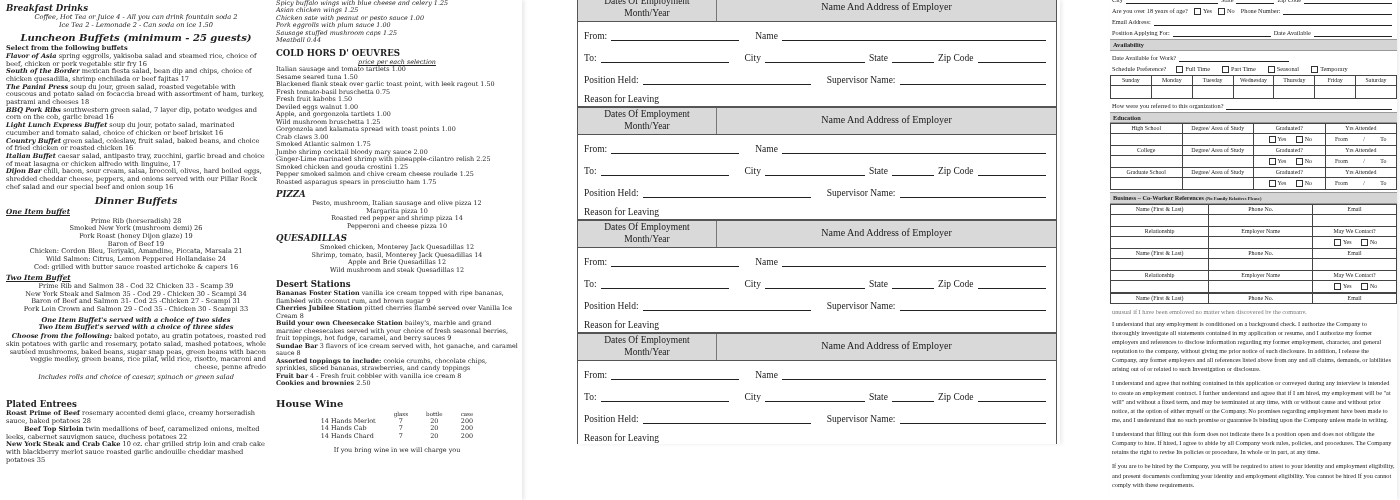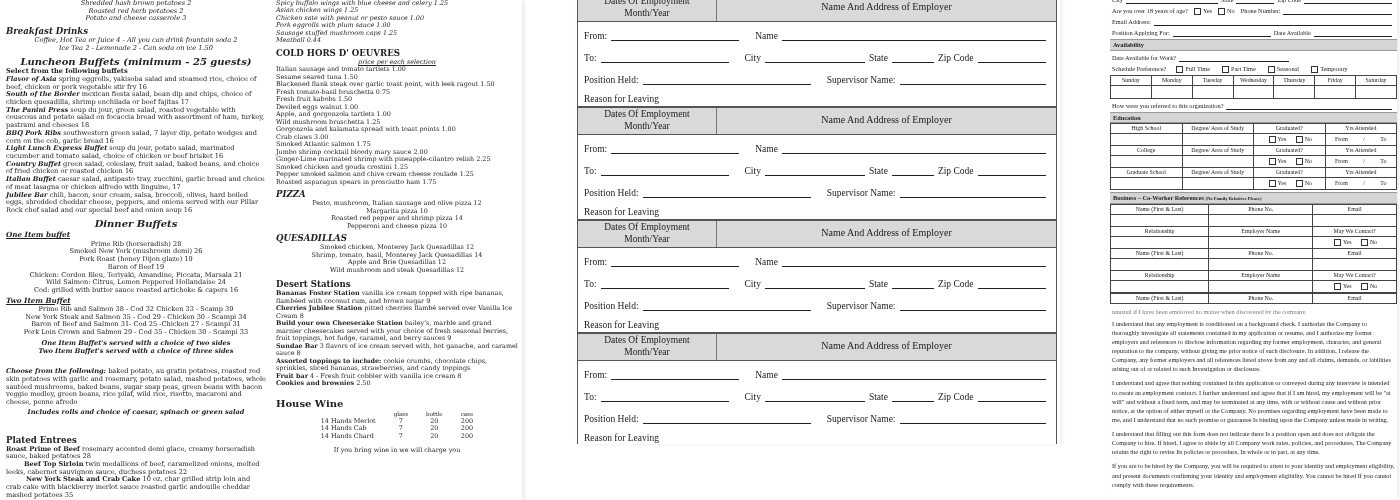--- a/index.html
+++ b/index.html
@@ -13,21 +13,21 @@
   #mcol1{left:6px;width:260px;}
   #mcol2{left:276px;width:242px;font-size:6.4px;}
   .ctr{text-align:center;}
   .it{font-style:italic;}
   .b{font-weight:bold;}
   .mh1{font-size:10px;font-weight:bold;font-style:italic;text-align:center;margin:3px 0 1px;}
   .mh2{font-size:8.6px;font-weight:bold;text-align:left;margin:3px 0 1px;}
   .mh2.it2{font-style:italic;}
   .msub{font-size:7.2px;font-weight:bold;font-style:italic;text-align:left;text-decoration:underline;margin:2px 0 1px;}
   .mitem b{font-style:italic;}
-  .includes{font-weight:bold;font-style:italic;text-align:center;margin:2px 0;}
+  .includes{font-weight:normal;font-style:italic;text-align:center;margin:2px 0;}
   .wine-table{margin:2px auto 0;border-collapse:collapse;font-size:6.4px;}
   .wine-table th{font-weight:normal;font-size:5.6px;padding:0 9px;text-align:center;}
   .wine-table td{padding:0 9px;text-align:center;}
   .wine-table td:first-child{text-align:left;}
   .wine-note{text-align:center;margin-top:7px;}
 
   
   #emp-page{left:576px;width:484px;height:444px;box-shadow:2px 0 4px rgba(0,0,0,.08);font-size:9.5px;}
   .emp-block{border:1px solid #555;border-top:1px solid #555;margin:0 0 0 1px;width:478px;}
   .emp-block + .emp-block{margin-top:0;}
@@ -58,44 +58,38 @@
   .tbl td.inp{height:11px;}
   .tbl .cbc{display:inline-block;width:5px;height:5px;border:1px solid #333;vertical-align:middle;margin:0 2px;}
   .cutline{color:#555;opacity:.8;margin:3px 2px 0 2px;height:7px;overflow:hidden;}
   .para{margin:5px 2px 0 2px;text-align:left;}
 </style>
 </head>
 <body>
 
 <div class="page" id="menu-page">
   <div class="mcol" id="mcol1">
-    <div class="ctr it">
-
-    <div>Shredded hash brown potatoes  2</div>
-        <div>Roasted red herb potatoes  2</div>
-        <div>Potato and cheese casserole  3</div>
-      </div>
     <div class="mh2 it2">Breakfast Drinks</div>
     <div class="ctr it">
 
     <div>Coffee, Hot Tea or Juice 4  - All you can drink fountain soda 2</div>
         <div>Ice Tea  2 -  Lemonade 2 - Can soda on ice  1.50</div>
       </div>
     <div class="mh1">Luncheon Buffets  (minimum - 25 guests)</div>
     <div class="b">Select from the following buffets</div>
     <div>
 
     <div class="mitem"><b>Flavor of Asia</b> <span>spring eggrolls, yakisoba salad and steamed rice, choice of beef, chicken or pork vegetable stir fry  16</span></div>
         <div class="mitem"><b>South of the Border</b> <span>mexican fiesta salad, bean dip and chips,  choice of chicken quesadilla, shrimp enchilada or beef fajitas 17</span></div>
         <div class="mitem"><b>The Panini Press</b> <span>soup du jour, green salad, roasted vegetable with couscous and potato salad on focaccia bread with assortment of ham, turkey, pastrami and cheeses  18</span></div>
         <div class="mitem"><b>BBQ Pork Ribs</b> <span>southwestern green salad,  7 layer dip, potato wedges and corn  on the cob, garlic bread 16</span></div>
         <div class="mitem"><b>Light Lunch Express Buffet</b> <span>soup du jour, potato salad, marinated cucumber and tomato salad, choice of chicken or beef brisket 16</span></div>
         <div class="mitem"><b>Country Buffet</b> <span>green salad, coleslaw, fruit salad, baked beans, and choice of fried chicken or roasted chicken 16</span></div>
         <div class="mitem"><b>Italian Buffet</b> <span>caesar salad, antipasto tray, zucchini,  garlic bread and choice of meat lasagna or chicken alfredo with linguine, 17</span></div>
-        <div class="mitem"><b>Jubilee Bar</b> <span>chili, bacon, sour cream, salsa, broccoli, olives, hard boiled eggs, shredded cheddar cheese, peppers, and onions served with our Pillar Rock chef salad and our special beef and onion soup 16</span></div>
+        <div class="mitem"><b>Dijon Bar</b> <span>chili, bacon, sour cream, salsa, broccoli, olives, hard boiled eggs, shredded cheddar cheese, peppers, and onions served with our Pillar Rock chef salad and our special beef and onion soup 16</span></div>
       </div>
     <div class="mh1">Dinner Buffets</div>
     <div class="msub">One  Item buffet</div>
     <div class="ctr">
 
     <div>Prime Rib (horseradish) 28</div>
         <div>Smoked New York  (mushroom demi) 26</div>
         <div>Pork Roast (honey Dijon glaze) 19</div>
         <div>Baron of Beef  19</div>
         <div>Chicken: Cordon Bleu, Teriyaki, Amandine, Piccata, Marsala 21</div>
@@ -105,31 +99,31 @@
     <div class="msub">Two Item Buffet</div>
     <div class="ctr">
 
     <div>Prime Rib and Salmon 38 - Cod 32 Chicken 33 - Scamp 39</div>
         <div>New York Steak and Salmon 35 - Cod 29 - Chicken 30 - Scampi 34</div>
         <div>Baron of Beef and Salmon 31- Cod 25 -Chicken 27 - Scampi 31</div>
         <div>Pork Loin Crown and Salmon 29 - Cod 35 - Chicken 30 - Scampi 33</div>
       </div>
     <div class="ctr b it" style="margin-top:3px;">One Item Buffet's served with a choice of two sides</div>
     <div class="ctr b it">Two Item Buffet's served with a choice of three sides</div>
-    <div class="mitem" style="margin-top:13px;">
+    <div class="mitem" style="margin-top:1px;text-align:right;">
       <b>Choose from the following:</b>
       <span>baked potato, au gratin potatoes, roasted red skin potatoes with garlic and rosemary, potato salad, mashed potatoes, whole sautéed mushrooms, baked beans, sugar snap peas, green beans with bacon veggie medley, green beans, rice pilaf, wild rice, risotto, macaroni and cheese, penne afredo</span>
     </div>
     <div class="includes">Includes rolls and choice of caesar, spinach or green salad</div>
     <div class="mh2" style="margin-top:18px;">Plated Entrees</div>
     <div>
 
     <div class="mitem"><b style="font-style:normal;">Roast Prime of Beef</b> <span>rosemary accented demi glace, creamy horseradish sauce, baked potatoes  28</span></div>
         <div class="mitem"><b style="font-style:normal;padding-left:18px;">Beef Top Sirloin</b> <span>twin medallions of beef, caramelized onions, melted leeks, cabernet sauvignon sauce, duchess potatoes 22</span></div>
-        <div class="mitem"><b style="font-style:normal;margin-left:20px;">New York Steak and Crab Cake</b> <span>10 oz. char grilled strip loin and crab cake with blackberry merlot sauce roasted garlic andouille cheddar mashed potatoes 35</span></div>
+        <div class="mitem"><b style="font-style:normal;">New York Steak and Crab Cake</b> <span>10 oz. char grilled strip loin and crab cake with blackberry merlot sauce roasted garlic andouille cheddar mashed potatoes 35</span></div>
       </div>
   </div>
 
   <div class="mcol" id="mcol2">
     <div class="it">
 
     <div>Spicy buffalo wings with blue cheese and celery  1.25</div>
         <div>Asian chicken wings  1.25</div>
         <div>Chicken sate with peanut or pesto sauce 1.00</div>
         <div>Pork eggrolls with plum sauce  1.00</div>

